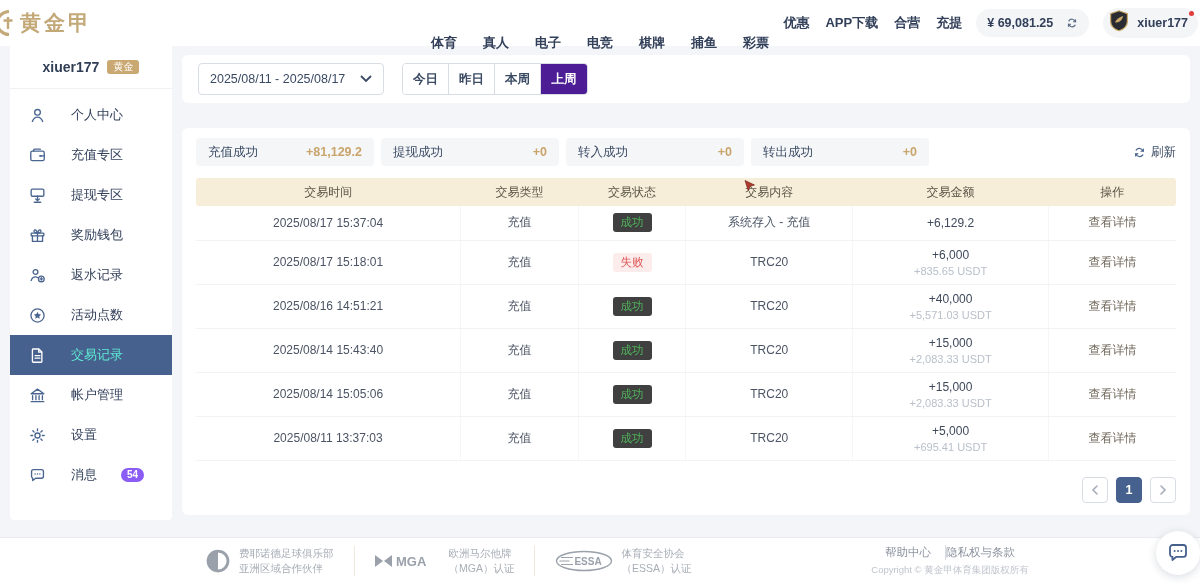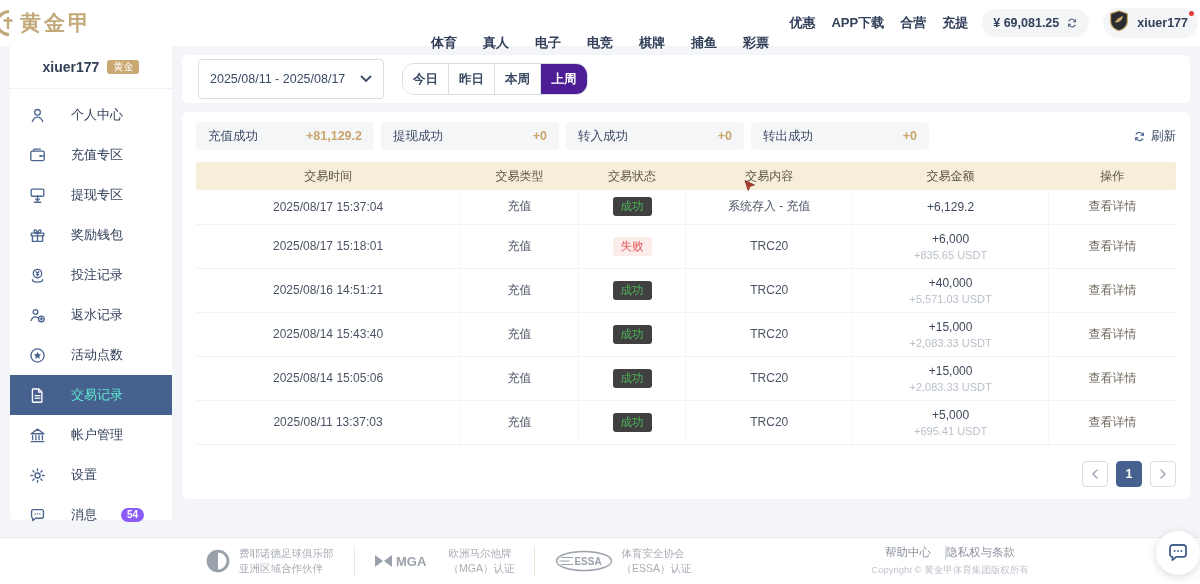--- a/index.html
+++ b/index.html
@@ -10,21 +10,21 @@
   
   .header { position:absolute; top:0; left:0; right:0; height:46px; background:#fff; display:flex; align-items:center; z-index:5; }
   .logo { display:flex; align-items:center; margin-left:-8px; cursor:pointer; }
   .logo-icon { display:inline-block; width:26px; height:30px; overflow:hidden; }
   .logo-text { font-size:21px; font-weight:bold; color:#c3a878; letter-spacing:3px; margin-left:2px; }
   .top-nav { position:absolute; left:50%; transform:translateX(-50%); display:flex; gap:26px;margin-top:40px; }
   .nav-item { font-size:13px; font-weight:600; color:#33405a; text-decoration:none; cursor:pointer; white-space:nowrap; }
   .header-right { margin-left:auto; display:flex; align-items:center; gap:14px; padding-right:2px; }
   .hlinks { display:flex; gap:16px; }
   .hlink { font-size:13px; font-weight:600; color:#33405a; cursor:pointer; white-space:nowrap; }
-  .balance-pill { display:flex; align-items:center; gap:7px; background:#f3f5f7; border-radius:15px; height:28px; padding:0 11px; cursor:pointer; }
+  .balance-pill { display:flex; align-items:center; gap:13px; background:#f3f5f7; border-radius:15px; height:28px; padding:0 11px; cursor:pointer; }
   .balance-pill .amt { font-size:12.5px; font-weight:bold; color:#33405a; }
   .refresh-glyph { display:flex; color:#5a6b85; }
   .user-pill { position:relative; display:flex; align-items:center; gap:6px; background:#f3f5f7; border-radius:16px; height:30px; padding:0 10px 0 4px; cursor:pointer; }
   .uname { font-size:12.5px; font-weight:bold; color:#33405a; }
   .notif-dot { position:absolute; top:3px; right:4px; width:5px; height:5px; border-radius:50%; background:#e23b3b; }
 
   
   .sidebar { position:absolute; top:46px; left:10px; width:162px; height:474px; background:#fff; border-radius:0 0 4px 4px; }
   .side-user { display:flex; align-items:center; justify-content:center; gap:8px; height:42px; }
   .side-uname { font-size:14px; font-weight:bold; color:#2f3e55; }
@@ -32,30 +32,30 @@
   .side-divider { height:1px; background:#f0f1f4; margin:0 0 6px 0; }
   .side-item { display:flex; align-items:center; height:40px; padding-left:18px; gap:24px; cursor:pointer; color:#33405a; }
   .side-item .s-icon { display:flex; color:#4a6590; width:19px; }
   .side-item .s-label { font-size:13px; }
   .side-item.active { background:#46618d; color:#5eead4; }
   .side-item.active .s-icon { color:#fff; }
   .s-badge { background:#8b5cf6; color:#fff; font-size:10px; border-radius:9px; padding:2px 6px; line-height:1; font-weight:bold; }
 
   
   .filter-card { position:absolute; left:182px; top:55px; width:1008px; height:48px; background:#fff; border-radius:6px; display:flex; align-items:center; padding:0 16px; }
-  .date-select { width:186px; height:40px; border:1px solid #d8dce3; border-radius:4px; display:flex; align-items:center; justify-content:space-between; padding:0 11px; cursor:pointer; }
+  .date-select { width:186px; height:32px; border:1px solid #d8dce3; border-radius:4px; display:flex; align-items:center; justify-content:space-between; padding:0 11px; cursor:pointer; }
   .date-select .dval { font-size:12.5px; color:#3a4a63; }
   .chev { display:flex; color:#3a4a63; }
-  .tabs { display:flex; border:1px solid #d8dce3; border-radius:12px; overflow:hidden; height:32px; margin-left:18px; }
+  .tabs { display:flex; border:1px solid #d8dce3; border-radius:4px; overflow:hidden; height:32px; margin-left:18px; }
   .tab { width:46px; line-height:30px; text-align:center; font-size:12.5px; font-weight:bold; color:#3a4a63; border-right:1px solid #d8dce3; cursor:pointer; background:#fff; }
   .tab:last-child { border-right:none; }
   .tab.active { background:#4c1d95; color:#fff; }
 
   
-  .main-card { position:absolute; left:182px; top:112px; width:1008px; height:387px; background:#fff; border-radius:6px; padding:10px 14px; }
+  .main-card { position:absolute; left:182px; top:128px; width:1008px; height:387px; background:#fff; border-radius:6px; padding:10px 14px; }
   .stats-row { display:flex; align-items:center; }
   .stats { display:flex; gap:7px; }
   .stat-pill { width:178px; height:28px; background:#f5f6f8; border-radius:4px; display:flex; align-items:center; justify-content:space-between; padding:0 12px; }
   .stat-label { font-size:12.5px; color:#3a4a63; }
   .stat-value { font-size:12.5px; font-weight:bold; color:#c9a46b; }
   .refresh-btn { margin-left:auto; display:flex; align-items:center; gap:5px; background:none; border:none; cursor:pointer; font-size:12.5px; color:#3a4a63; font-family:inherit; }
   .refresh-btn .r-ico { display:flex; color:#46618d; }
 
   .rec-table { width:100%; border-collapse:collapse; table-layout:fixed; margin-top:12px; }
   .rec-table th { height:28px; background:#f7eeda; font-size:12px; font-weight:normal; color:#5c5647; text-align:center; position:relative; }
@@ -197,31 +197,20 @@
               <path d="M12 9c-4.3 0-4.9-2.2-4.1-3.5C8.7 4.2 11 4.8 12 9z"></path>
               <path d="M12 9c4.3 0 4.9-2.2 4.1-3.5C15.3 4.2 13 4.8 12 9z"></path>
             </svg>
           </span>
     <span class="s-label">奖励钱包</span>
 
   </div>
         <div class="side-item">
     <span class="s-icon">
             <svg width="19" height="19" viewBox="0 0 24 24" fill="none" stroke="currentColor" stroke-width="1.7" stroke-linecap="round" stroke-linejoin="round">
-              <circle cx="12" cy="9.5" r="5.3"></circle>
-              <path d="M10.3 7.3L12 9.4l1.7-2.1M12 9.4v3M10.6 10.8h2.8"></path>
-              <path d="M5.5 17.3c0 1.7 2.9 3 6.5 3s6.5-1.3 6.5-3"></path>
-            </svg>
-          </span>
-    <span class="s-label">投注记录</span>
-
-  </div>
-        <div class="side-item">
-    <span class="s-icon">
-            <svg width="19" height="19" viewBox="0 0 24 24" fill="none" stroke="currentColor" stroke-width="1.7" stroke-linecap="round" stroke-linejoin="round">
               <circle cx="9.5" cy="7.5" r="3"></circle>
               <path d="M4 18.5c1-3.1 3-4.7 5.5-4.7.9 0 1.8.2 2.6.7"></path>
               <circle cx="16.8" cy="16.3" r="3.6"></circle>
               <path d="M15.4 16.3h2.8M16.8 14.9v2.8"></path>
             </svg>
           </span>
     <span class="s-label">返水记录</span>
 
   </div>
         <div class="side-item">

